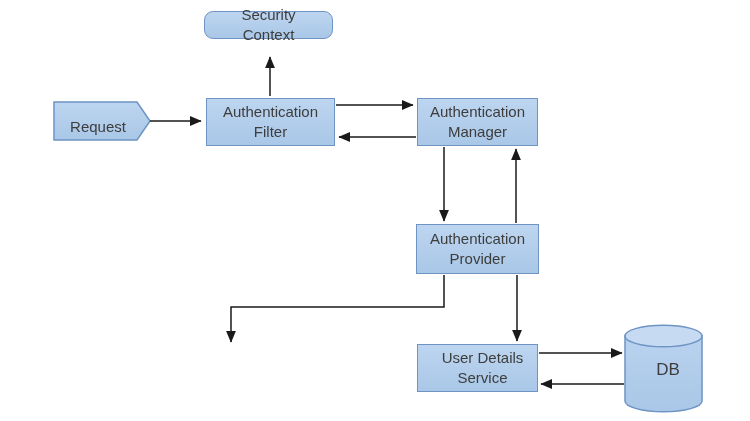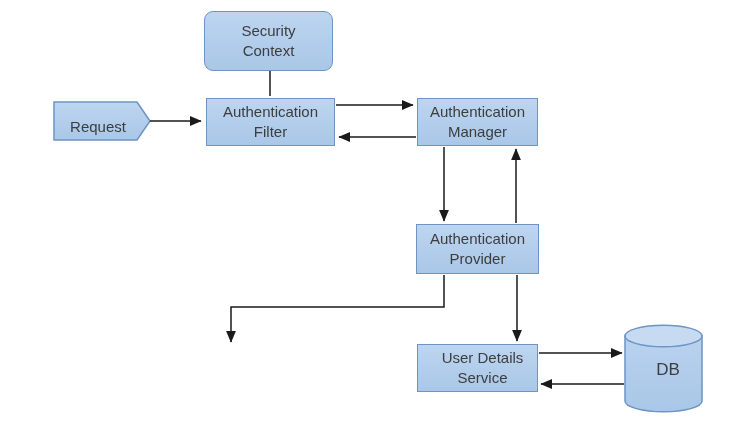--- a/index.html
+++ b/index.html
@@ -52,21 +52,21 @@
       <path d="M416,137 L339,137" marker-end="url(#arr)"></path>
       <path d="M444,147 L444,221" marker-end="url(#arr)"></path>
       <path d="M516,223 L516,149" marker-end="url(#arr)"></path>
       <path d="M444,275 L444,307 L231,307 L231,342" marker-end="url(#arr)"></path>
       <path d="M517,275 L517,341" marker-end="url(#arr)"></path>
       <path d="M539,353 L622,353" marker-end="url(#arr)"></path>
       <path d="M624,384 L541,384" marker-end="url(#arr)"></path>
     </g>
   </svg>
 
-  <div class="node rounded" style="left:204px;top:11px;width:129px;height:60px;">
+  <div class="node rounded" style="left:204px;top:11px;width:129px;height:28px;">
     <span>Security
 Context</span>
   </div>
 
   <div class="node" style="left:206px;top:98px;width:129px;height:48px;">
     <span>Authentication
 Filter</span>
   </div>
 
   <div class="node" style="left:417px;top:98px;width:121px;height:48px;">

